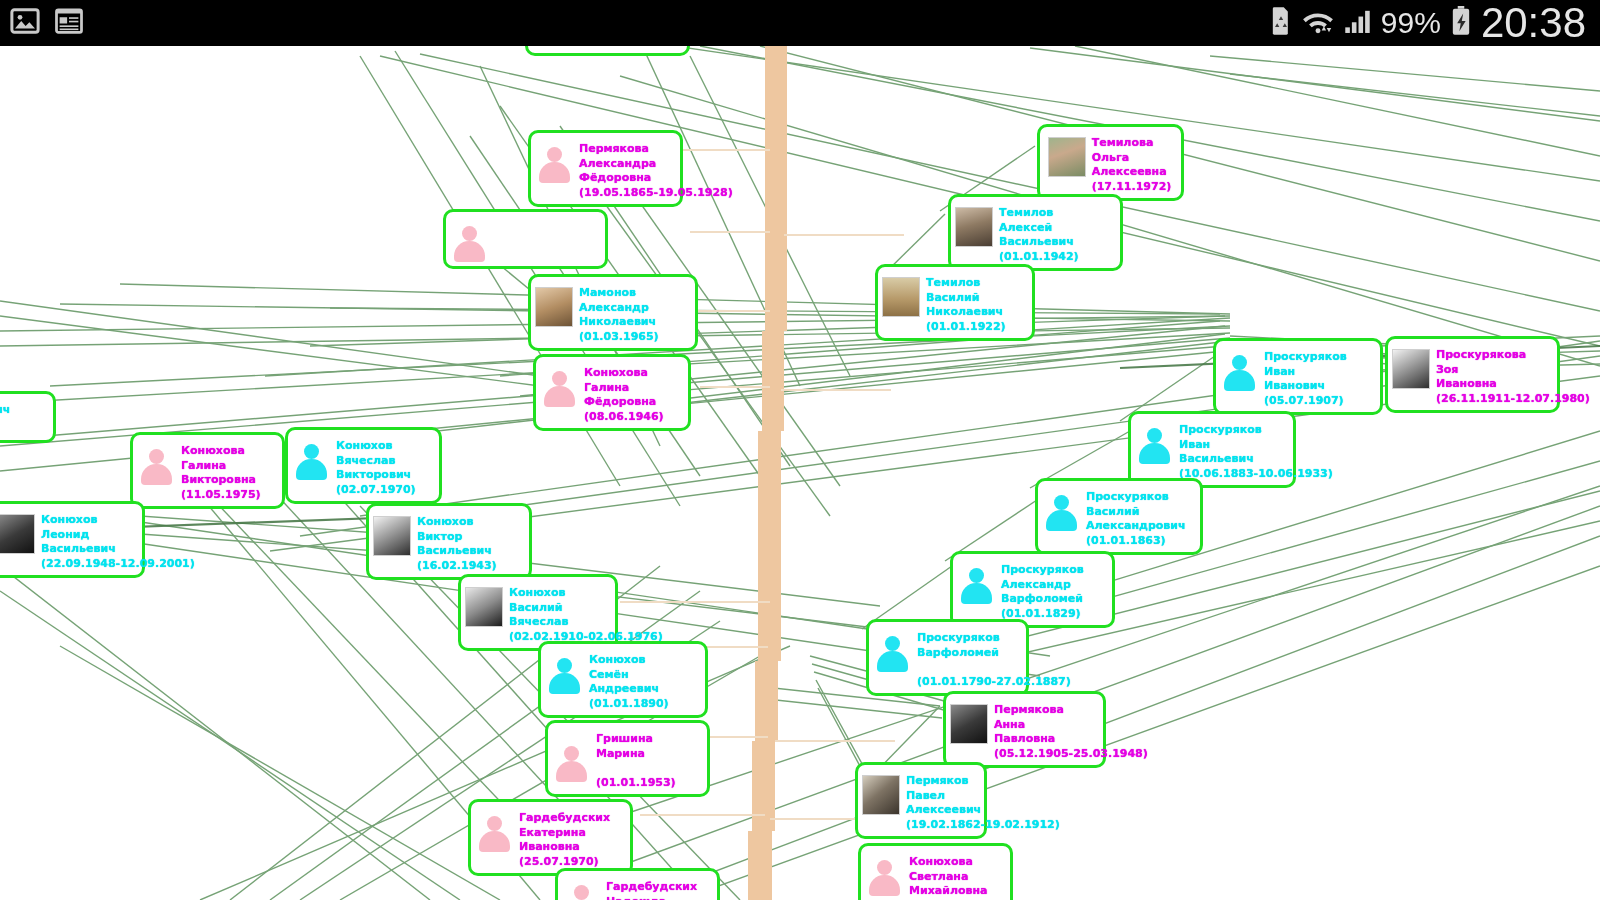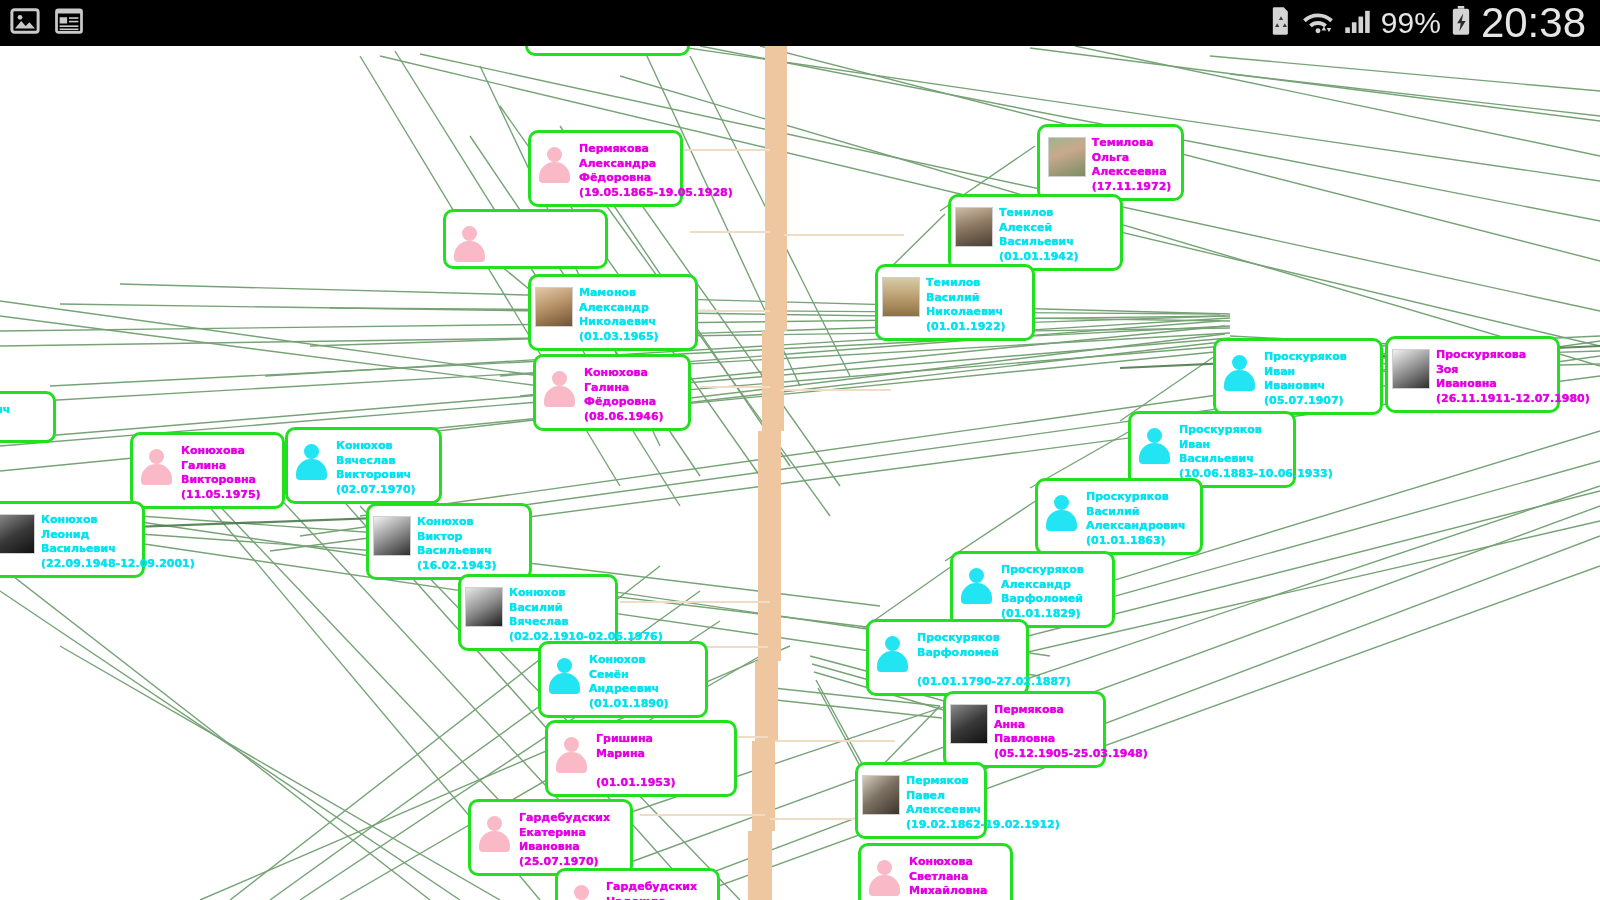--- a/index.html
+++ b/index.html
@@ -357,21 +357,21 @@
         </div>
         <div class="card male" style="left: 538px; top: 595px; width: 170px;">
           <div class="thumb sil m"></div>
           <div class="txt">
             <span>Конюхов</span>
             <span>Семён</span>
             <span>Андреевич</span>
             <span>(01.01.1890)</span>
           </div>
         </div>
-        <div class="card female" style="left: 545px; top: 674px; width: 192px;">
+        <div class="card female" style="left: 545px; top: 674px; width: 165px; align-items: center;">
           <div class="thumb sil f"></div>
           <div class="txt">
             <span>Гришина</span>
             <span>Марина</span>
             <span>&nbsp;</span>
             <span>(01.01.1953)</span>
           </div>
         </div>
         <div class="card female" style="left: 468px; top: 753px; width: 165px;">
           <div class="thumb sil f"></div>

